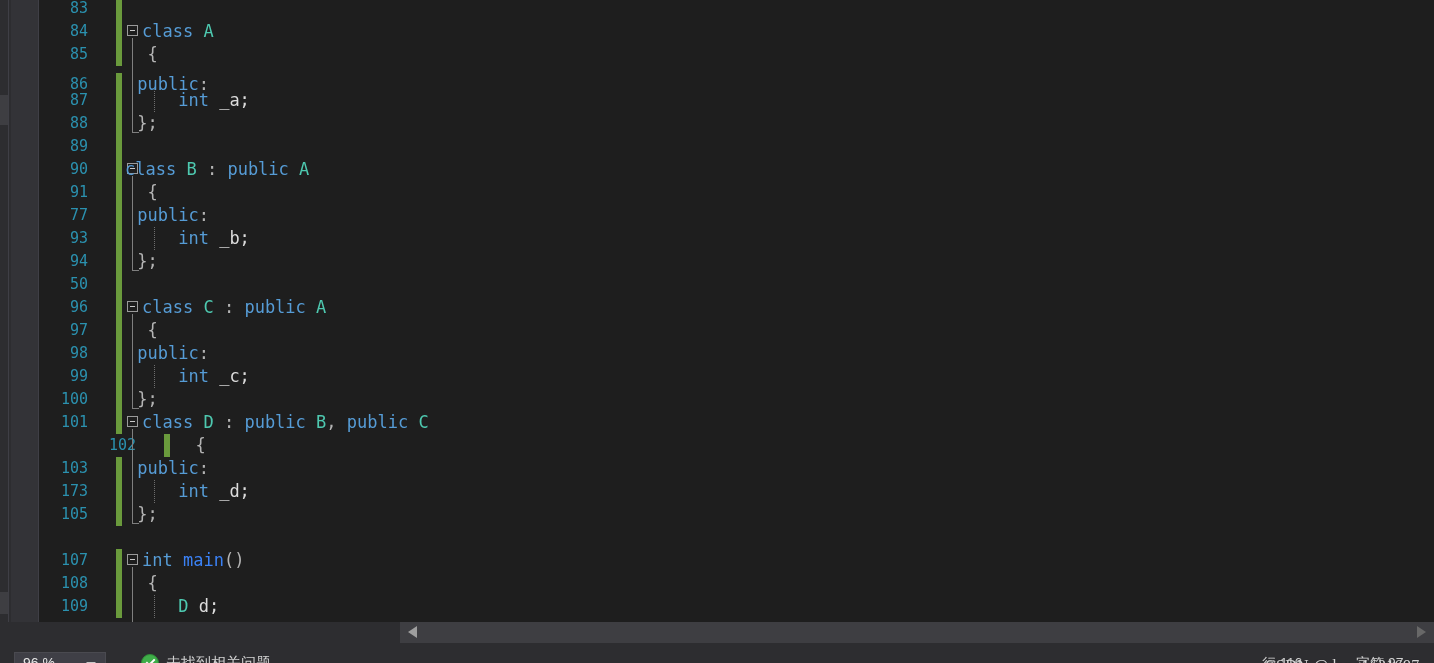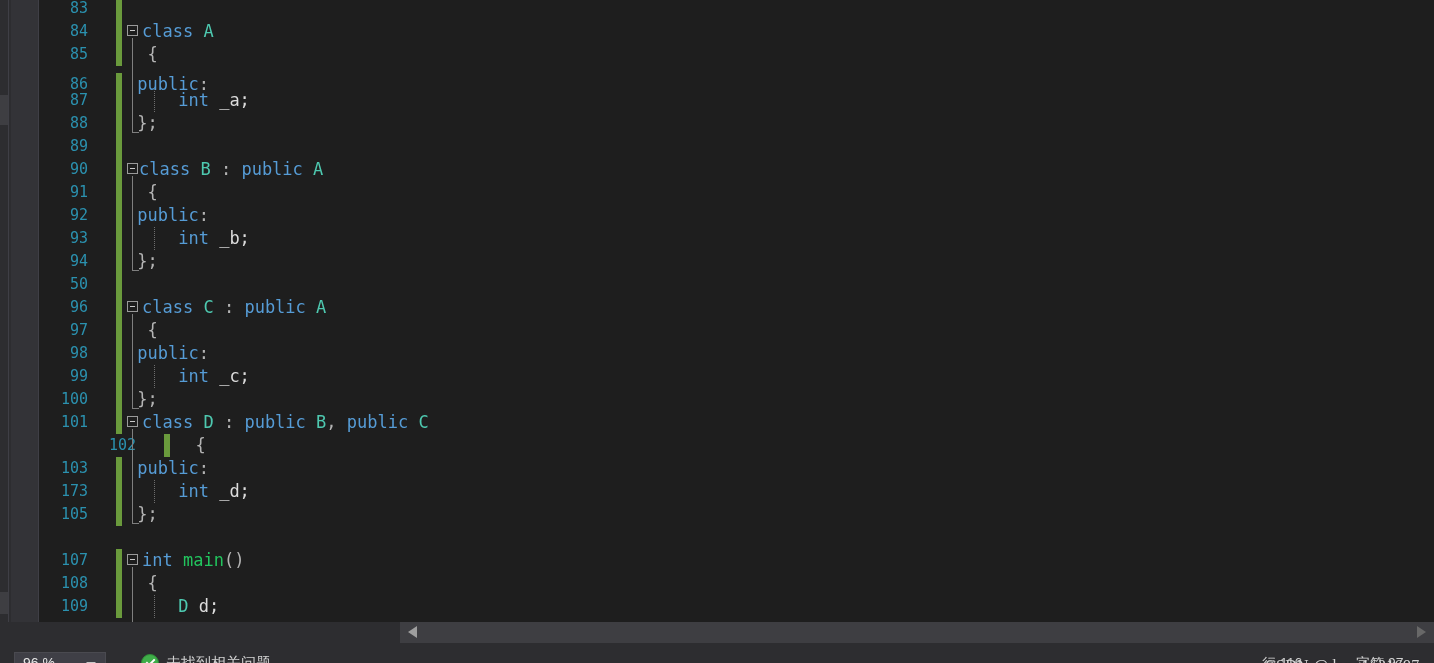--- a/index.html
+++ b/index.html
@@ -108,21 +108,21 @@
   
   .indent-guide {
     position: absolute;
     width: 0; height: 23px;
     border-left: 1px dotted #6e6e6e;
   }
 
   
   .k   { color: #569cd6; }   
   .t   { color: #4ec9b0; }   
-  .fn  { color: #22c55e; }   
+  .fn  { color: #3b82f6; }   
   .p   { color: #dcdcdc; }   
   .op  { color: #b4b4b4; }   
 
   
   .statusbar {
     position: absolute; left: 0; bottom: 0;
     width: 1434px; height: 41px;
     background: #2d2d30;
     font-family: "Liberation Sans", sans-serif;
   }
@@ -219,23 +219,23 @@
   <div class="margin-panel-edge"></div>
 
   <div class="editor" id="editor-surface">
       <div class="line" style="top: -3px;"><span class="lineno">83</span><span class="changebar"></span><span class="code"></span></div>
       <div class="line" style="top: 20px;"><span class="lineno">84</span><span class="changebar"></span><span class="collapse-box"></span><span class="code" style="left: 103px;"><span class="k">class</span><span class="p"> </span><span class="t">A</span></span></div>
       <div class="line" style="top: 43px;"><span class="lineno">85</span><span class="changebar"></span><span class="code"><span class="op">  {</span></span></div>
       <div class="line" style="top: 66px; margin-top: 7px;"><span class="lineno">86</span><span class="changebar"></span><span class="code"><span class="p"> </span><span class="k">public</span><span class="op">:</span></span></div>
       <div class="line" style="top: 89px;"><span class="lineno">87</span><span class="changebar"></span><span class="code"><span class="p">     </span><span class="k">int</span><span class="p"> _a;</span></span><span class="indent-guide" style="left: 115px; top: 0px;"></span></div>
       <div class="line" style="top: 112px;"><span class="lineno">88</span><span class="changebar"></span><span class="code"><span class="op"> };</span></span></div>
       <div class="line" style="top: 135px;"><span class="lineno">89</span><span class="changebar"></span><span class="code"></span></div>
-      <div class="line" style="top: 158px;"><span class="lineno">90</span><span class="changebar"></span><span class="collapse-box"></span><span class="code" style="left: 100px;"><span class="k">class</span><span class="p"> </span><span class="t">B</span><span class="op"> : </span><span class="k">public</span><span class="p"> </span><span class="t">A</span></span></div>
+      <div class="line" style="top: 158px;"><span class="lineno">90</span><span class="changebar"></span><span class="collapse-box"></span><span class="code" style="left: 86px;"><span class="k">class</span><span class="p"> </span><span class="t">B</span><span class="op"> : </span><span class="k">public</span><span class="p"> </span><span class="t">A</span></span></div>
       <div class="line" style="top: 181px;"><span class="lineno">91</span><span class="changebar"></span><span class="code"><span class="op">  {</span></span></div>
-      <div class="line" style="top: 204px;"><span class="lineno">92</span><span class="changebar"></span><span class="code"><span class="p"> </span><span class="k">public</span><span class="op">:</span></span></div>
+      <div class="line" style="top: 204px;"><span class="lineno">77</span><span class="changebar"></span><span class="code"><span class="p"> </span><span class="k">public</span><span class="op">:</span></span></div>
       <div class="line" style="top: 227px;"><span class="lineno">93</span><span class="changebar"></span><span class="code"><span class="p">     </span><span class="k">int</span><span class="p"> _b;</span></span><span class="indent-guide" style="left: 115px; top: 0px;"></span></div>
       <div class="line" style="top: 250px;"><span class="lineno">94</span><span class="changebar"></span><span class="code"><span class="op"> };</span></span></div>
       <div class="line" style="top: 273px;"><span class="lineno">50</span><span class="changebar"></span><span class="code"></span></div>
       <div class="line" style="top: 296px;"><span class="lineno">96</span><span class="changebar"></span><span class="collapse-box"></span><span class="code" style="left: 103px;"><span class="k">class</span><span class="p"> </span><span class="t">C</span><span class="op"> : </span><span class="k">public</span><span class="p"> </span><span class="t">A</span></span></div>
       <div class="line" style="top: 319px;"><span class="lineno">97</span><span class="changebar"></span><span class="code"><span class="op">  {</span></span></div>
       <div class="line" style="top: 342px;"><span class="lineno">98</span><span class="changebar"></span><span class="code"><span class="p"> </span><span class="k">public</span><span class="op">:</span></span></div>
       <div class="line" style="top: 365px;"><span class="lineno">99</span><span class="changebar"></span><span class="code"><span class="p">     </span><span class="k">int</span><span class="p"> _c;</span></span><span class="indent-guide" style="left: 115px; top: 0px;"></span></div>
       <div class="line" style="top: 388px;"><span class="lineno">100</span><span class="changebar"></span><span class="code"><span class="op"> };</span></span></div>
       <div class="line" style="top: 411px;"><span class="lineno">101</span><span class="changebar"></span><span class="collapse-box"></span><span class="code" style="left: 103px;"><span class="k">class</span><span class="p"> </span><span class="t">D</span><span class="op"> : </span><span class="k">public</span><span class="p"> </span><span class="t">B</span><span class="op">, </span><span class="k">public</span><span class="p"> </span><span class="t">C</span></span></div>
       <div class="line" style="top: 434px; margin-left: 48px;"><span class="lineno">102</span><span class="changebar"></span><span class="code"><span class="op">  {</span></span></div>

